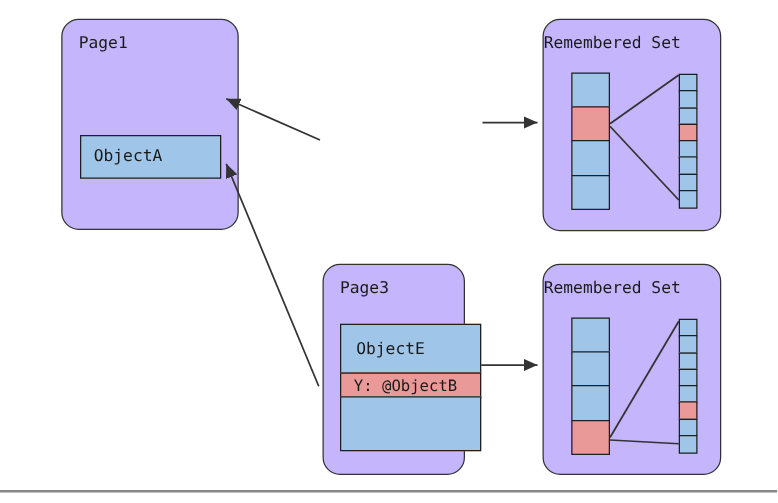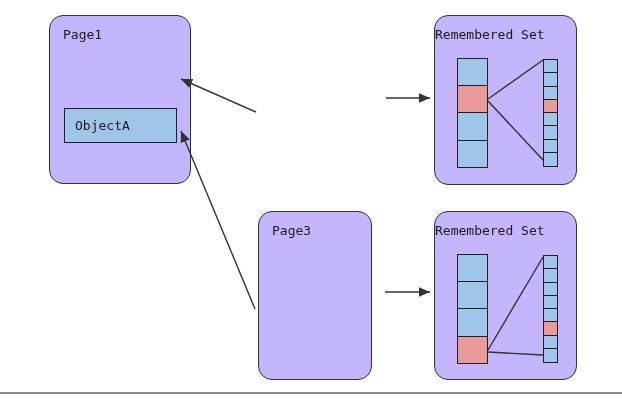--- a/index.html
+++ b/index.html
@@ -81,20 +81,29 @@
       <div class="cell-sm" style="background: rgb(234, 153, 153);"></div>
       <div class="cell-sm" style="background: rgb(159, 197, 232);"></div>
       <div class="cell-sm" style="background: rgb(159, 197, 232);"></div>
       <div class="cell-sm" style="background: rgb(159, 197, 232);"></div>
       <div class="cell-sm" style="background: rgb(159, 197, 232);"></div>
     </div>
   </div>
 
   <div class="page" style="left:258px;top:211px;width:114px;height:169px">
     <div class="page-label">Page3</div>
+    <div class="stack" style="left:13px;top:47px">
+      <div class="seg seg-blue" style="height:40px">
+        <span>ObjectE</span>
+      </div>
+      <div class="seg seg-red" style="height:21px">
+        <span>Y: @ObjectB</span>
+      </div>
+      <div class="seg seg-blue" style="height:44px"></div>
+    </div>
   </div>
 
   <div class="page" style="left:434px;top:211px;width:143px;height:169px">
     <div class="rs-label">Remembered Set</div>
     <div class="cellcol" style="left:22px;top:42px">
       <div class="cell" style="background: rgb(159, 197, 232);"></div>
       <div class="cell" style="background: rgb(159, 197, 232);"></div>
       <div class="cell" style="background: rgb(159, 197, 232);"></div>
       <div class="cell" style="background: rgb(234, 153, 153);"></div>
     </div>

